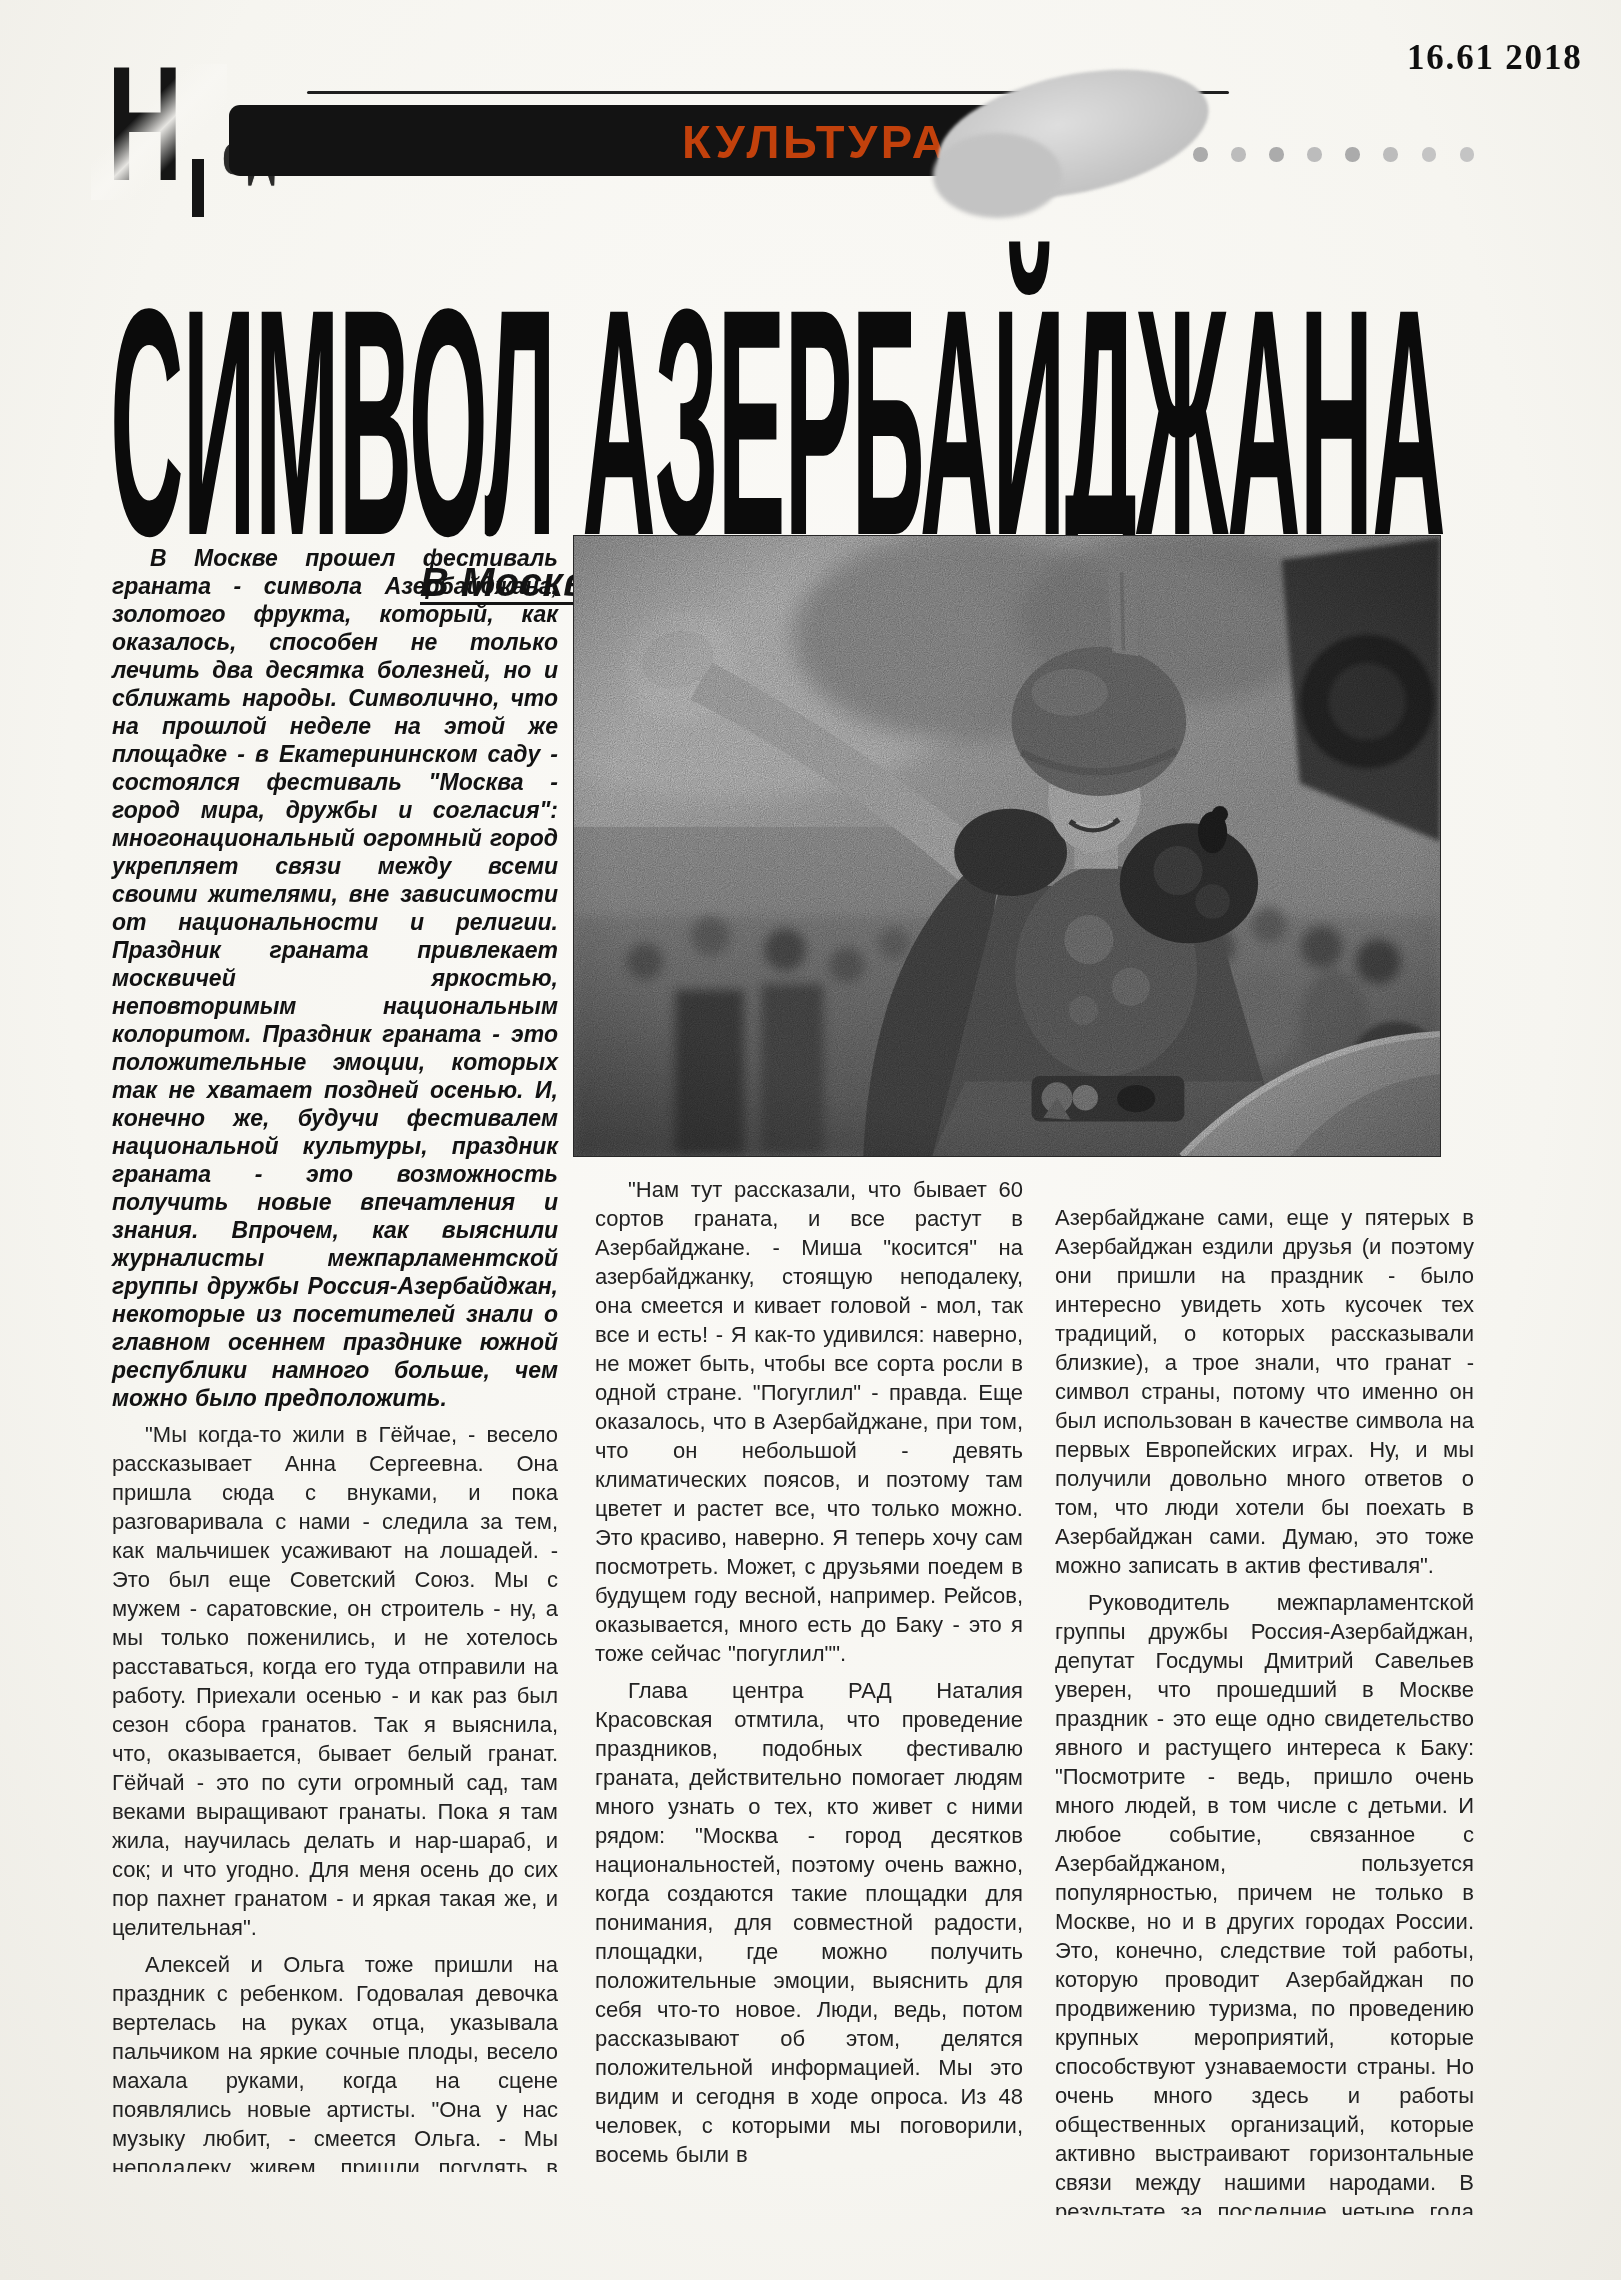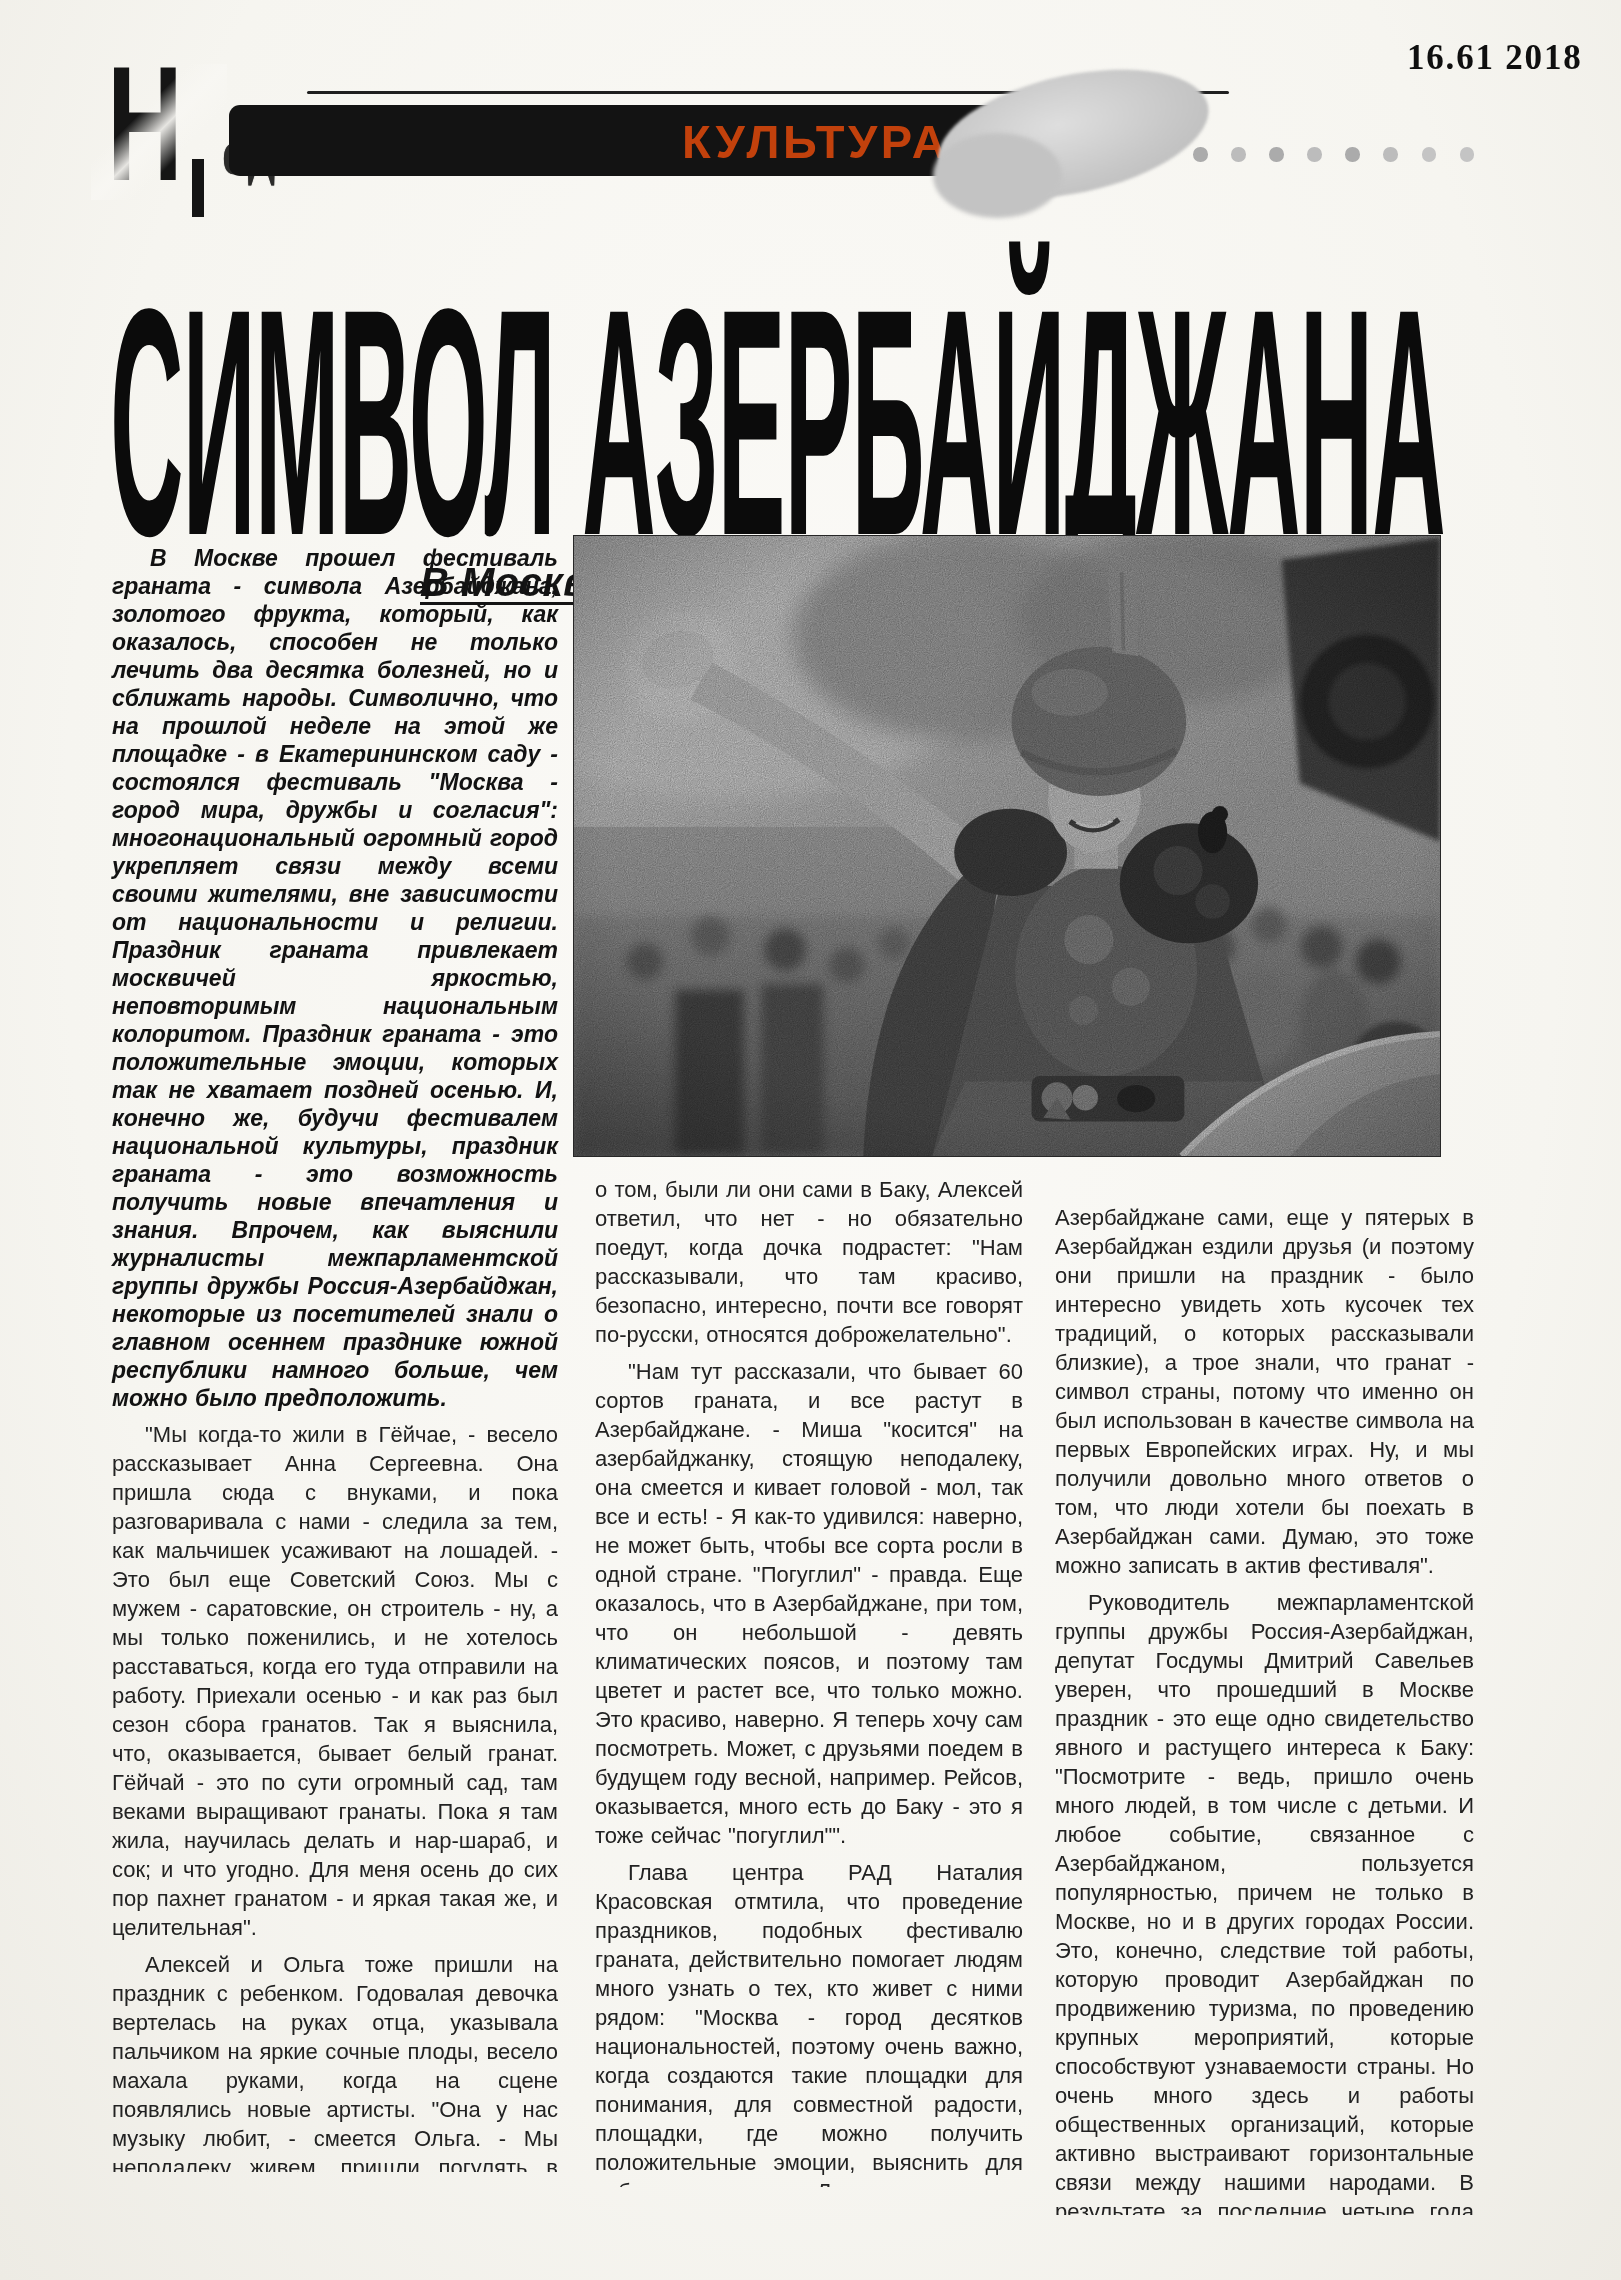--- a/index.html
+++ b/index.html
@@ -223,21 +223,20 @@
     </svg>
   </figure>
 
   <section class="col col-left">
     <p class="lead">В Москве прошел фестиваль граната - символа Азербайджана, золотого фрукта, который, как оказалось, способен не только лечить два десятка болезней, но и сближать народы. Символично, что на прошлой неделе на этой же площадке - в Екатерининском саду - состоялся фестиваль "Москва - город мира, дружбы и согласия": многонациональный огромный город укрепляет связи между всеми своими жителями, вне зависимости от национальности и религии. Праздник граната привлекает москвичей яркостью, неповторимым национальным колоритом. Праздник граната - это положительные эмоции, которых так не хватает поздней осенью. И, конечно же, будучи фестивалем национальной культуры, праздник граната - это возможность получить новые впечатления и знания. Впрочем, как выяснили журналисты межпарламентской группы дружбы Россия-Азербайджан, некоторые из посетителей знали о главном осеннем празднике южной республики намного больше, чем можно было предположить.</p>
     <p>"Мы когда-то жили в Гёйчае, - весело рассказывает Анна Сергеевна. Она пришла сюда с внуками, и пока разговаривала с нами - следила за тем, как мальчишек усаживают на лошадей. - Это был еще Советский Союз. Мы с мужем - саратовские, он строитель - ну, а мы только поженились, и не хотелось расставаться, когда его туда отправили на работу. Приехали осенью - и как раз был сезон сбора гранатов. Так я выяснила, что, оказывается, бывает белый гранат. Гёйчай - это по сути огромный сад, там веками выращивают гранаты. Пока я там жила, научилась делать и нар-шараб, и сок; и что угодно. Для меня осень до сих пор пахнет гранатом - и яркая такая же, и целительная".</p>
     <p>Алексей и Ольга тоже пришли на праздник с ребенком. Годовалая девочка вертелась на руках отца, указывала пальчиком на яркие сочные плоды, весело махала руками, когда на сцене появлялись новые артисты. "Она у нас музыку любит, - смеется Ольга. - Мы неподалеку живем, пришли погулять в парк, а тут праздник. Нам очень нравится все: интересно, вкусно - мы сока вот купили и соус, дома все любят мясо, а друзья в прошлом году были в Баку и говорят, что ничего лучше к мясу, чем гранатовая подливка, не существует. Вот проверим заодно". На вопрос</p>
   </section>
 
   <section class="col col-mid">
-    <p class="noindent">о том, были ли они сами в Баку, Алексей ответил, что нет - но обязательно поедут, когда дочка подрастет: "Нам рассказывали, что там красиво, безопасно, интересно, почти все говорят по-русски, относятся доброжелательно".</p>
     <p>"Нам тут рассказали, что бывает 60 сортов граната, и все растут в Азербайджане. - Миша "косится" на азербайджанку, стоящую неподалеку, она смеется и кивает головой - мол, так все и есть! - Я как-то удивился: наверно, не может быть, чтобы все сорта росли в одной стране. "Погуглил" - правда. Еще оказалось, что в Азербайджане, при том, что он небольшой - девять климатических поясов, и поэтому там цветет и растет все, что только можно. Это красиво, наверно. Я теперь хочу сам посмотреть. Может, с друзьями поедем в будущем году весной, например. Рейсов, оказывается, много есть до Баку - это я тоже сейчас "погуглил"".</p>
     <p>Глава центра РАД Наталия Красовская отмтила, что проведение праздников, подобных фестивалю граната, действительно помогает людям много узнать о тех, кто живет с ними рядом: "Москва - город десятков национальностей, поэтому очень важно, когда создаются такие площадки для понимания, для совместной радости, площадки, где можно получить положительные эмоции, выяснить для себя что-то новое. Люди, ведь, потом рассказывают об этом, делятся положительной информацией. Мы это видим и сегодня в ходе опроса. Из 48 человек, с которыми мы поговорили, восемь были в</p>
   </section>
 
   <section class="col col-right">
     <p class="noindent">Азербайджане сами, еще у пятерых в Азербайджан ездили друзья (и поэтому они пришли на праздник - было интересно увидеть хоть кусочек тех традиций, о которых рассказывали близкие), а трое знали, что гранат - символ страны, потому что именно он был использован в качестве символа на первых Европейских играх. Ну, и мы получили довольно много ответов о том, что люди хотели бы поехать в Азербайджан сами. Думаю, это тоже можно записать в актив фестиваля".</p>
     <p>Руководитель межпарламентской группы дружбы Россия-Азербайджан, депутат Госдумы Дмитрий Савельев уверен, что прошедший в Москве праздник - это еще одно свидетельство явного и растущего интереса к Баку: "Посмотрите - ведь, пришло очень много людей, в том числе с детьми. И любое событие, связанное с Азербайджаном, пользуется популярностью, причем не только в Москве, но и в других городах России. Это, конечно, следствие той работы, которую проводит Азербайджан по продвижению туризма, по проведению крупных мероприятий, которые способствуют узнаваемости страны. Но очень много здесь и работы общественных организаций, которые активно выстраивают горизонтальные связи между нашими народами. В результате за последние четыре года мы отмечаем постоянный рост осведомленности наших граждан об Азербайджане: его достопримечательностях, культуре, обычаях, и это очень отрадно наблюдать".</p>
   </section>
 
 </div>

